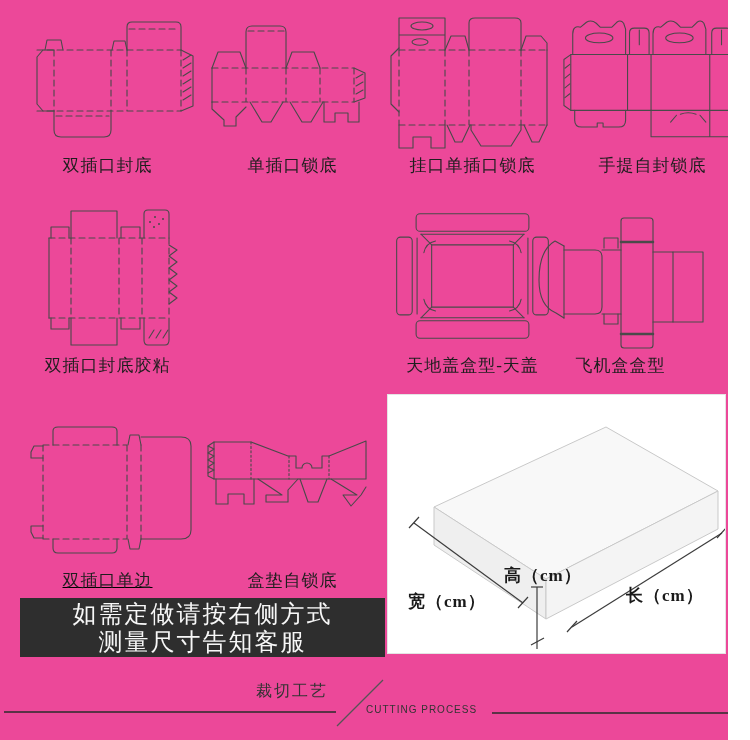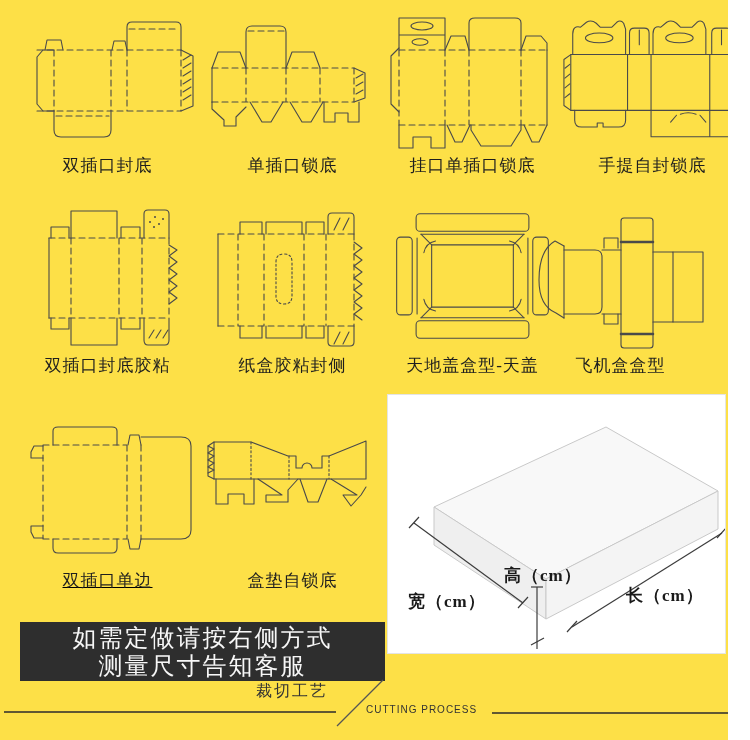--- a/index.html
+++ b/index.html
@@ -1,30 +1,30 @@
 <!DOCTYPE html>
 <html><head>
 <meta charset="utf-8">
 <style>
   html,body{margin:0;padding:0;background:#fff;}
-  .page{position:relative;width:728px;height:740px;background:#fde047;overflow:hidden;
+  .page{position:relative;width:728px;height:740px;background:#ec4899;overflow:hidden;
         font-family:"Liberation Sans",sans-serif;}
   .card{position:absolute;text-align:center;}
   .card svg{display:block;margin:0 auto;}
   .lbl{display:block;font-family:"Liberation Serif",serif;font-size:17px;color:#1e1e1e;
        letter-spacing:1px;margin-top:2px;white-space:nowrap;}
   
   .dl path,.dl line,.dl rect,.dl ellipse,.dl polyline{fill:none;stroke:#4a4a4a;stroke-width:1.1;
        stroke-linecap:round;stroke-linejoin:round;}
   .dl .dsh{stroke-dasharray:6 4;}
   .dl .dot{stroke-dasharray:2 2.4;}
   .dl .thick{stroke-width:2.6;}
   .dl .dotfill{fill:#4a4a4a;stroke:none;}
   .notice{position:absolute;left:20px;top:598px;width:365px;height:59px;background:#2e2e2e;
-          display:flex;flex-direction:column;align-items:center;justify-content:center;margin-top:24px;}
+          display:flex;flex-direction:column;align-items:center;justify-content:center;}
   .notice span{color:#f7f7f7;font-size:24px;line-height:28px;letter-spacing:2px;white-space:nowrap;}
   .measure-panel{position:absolute;left:387px;top:394px;width:339px;height:260px;background:#fff;
           border:1px solid #e4e4e4;box-sizing:border-box;}
   .measure-panel svg{display:block;}
   .measure-panel text{font-family:"Liberation Serif",serif;font-weight:bold;font-size:17px;
           fill:#1a1a1a;letter-spacing:1px;}
   .footer-zh{position:absolute;left:256px;top:681px;font-size:16px;letter-spacing:2px;color:#333;}
   .footer-en{position:absolute;left:366px;top:704px;font-size:10px;letter-spacing:1px;color:#333;}
   .footer-lines{position:absolute;left:0;top:668px;}
 </style>
@@ -117,35 +117,20 @@
       <path d="M102 118 V129 H121 V118"></path>
       <path d="M125 118 V140 Q125 145 129 145 H146 Q150 145 150 140 V118"></path>
       <path d="M130 138 L135 130 M137 138 L142 130 M144 138 L149 130"></path>
       <path d="M30 38 V118"></path>
       <polyline points="150,45 158,50 150,56 158,62 150,68 158,74 150,80 158,86 150,92 158,98 150,104"></polyline>
       <path class="dsh" d="M30 38 H150 M30 118 H150 M52 38 V118 M100 38 V118 M123 38 V118 M150 38 V118"></path>
     </svg>
     <span class="lbl">双插口封底胶粘</span>
   </div>
 
-  <div class="card" style="left:200px;top:200px;width:185px;">
-    <svg class="dl" width="178" height="152" viewBox="0 0 178 152">
-      <path d="M14 34 V126"></path>
-      <path d="M36 34 V22 H58 V34 M62 34 V22 H98 V34 M102 34 V22 H120 V34"></path>
-      <path d="M124 34 V17 Q124 13 128 13 H146 Q150 13 150 17 V34"></path>
-      <path d="M130 30 L136 18 M139 30 L145 18"></path>
-      <path d="M36 126 V138 H58 V126 M62 126 V138 H98 V126 M102 126 V138 H120 V126"></path>
-      <path d="M124 126 V142 Q124 146 128 146 H146 Q150 146 150 142 V126"></path>
-      <path d="M130 144 L136 132 M139 144 L145 132"></path>
-      <polyline points="150,42 158,48 150,54 158,60 150,66 158,72 150,78 158,84 150,90 158,96 150,102 158,108 150,114 158,120"></polyline>
-      <path class="dot" d="M72 62 Q72 54 80 54 Q88 54 88 62 V96 Q88 104 80 104 Q72 104 72 96 Z"></path>
-      <path class="dsh" d="M14 34 H150 M14 126 H150 M34 34 V126 M60 34 V126 M100 34 V126 M122 34 V126 M150 34 V126"></path>
-    </svg>
-    <span class="lbl">纸盒胶粘封侧</span>
-  </div>
 
   <div class="card" style="left:385px;top:200px;width:175px;">
     <svg class="dl" width="175" height="152" viewBox="0 0 180 152">
       <rect x="48" y="44" width="84" height="64"></rect>
       <path d="M48 44 L37 33 M132 44 L143 33 M48 108 L37 119 M132 108 L143 119"></path>
       <path d="M40 52 Q42 42 52 40 M128 40 Q138 42 140 52 M40 100 Q42 110 52 112 M128 112 Q138 110 140 100"></path>
       <path d="M37 33 H143 M37 119 H143 M33 37 V115 M147 37 V115"></path>
       <rect x="32" y="12" width="116" height="18" rx="4"></rect>
       <rect x="32" y="122" width="116" height="18" rx="4"></rect>
       <rect x="12" y="36" width="16" height="80" rx="4"></rect>

